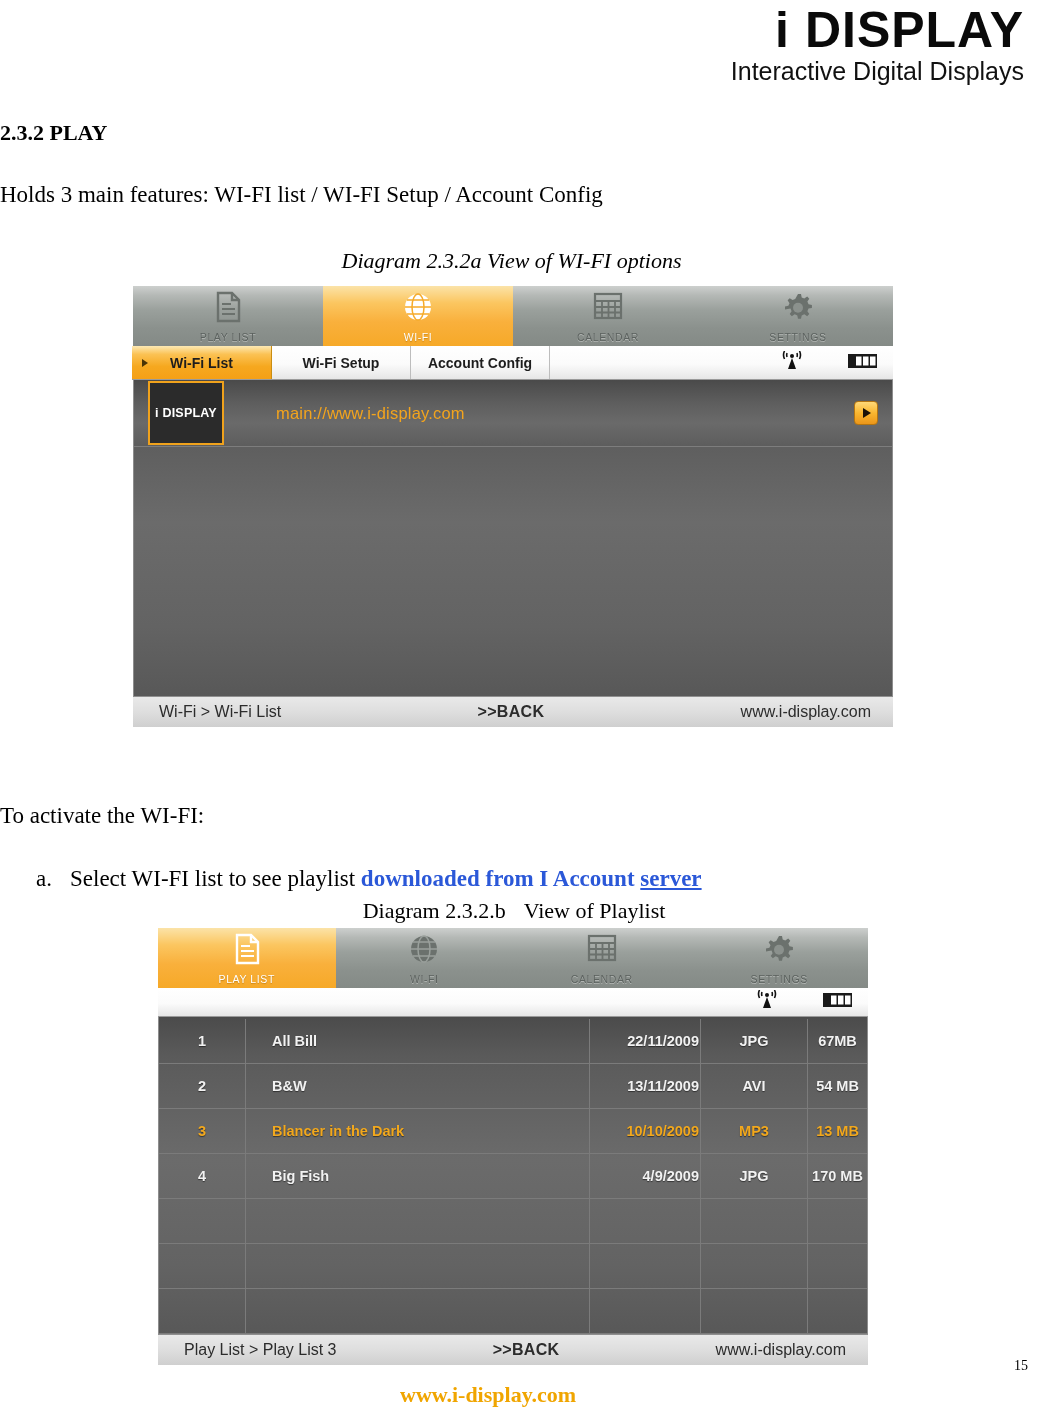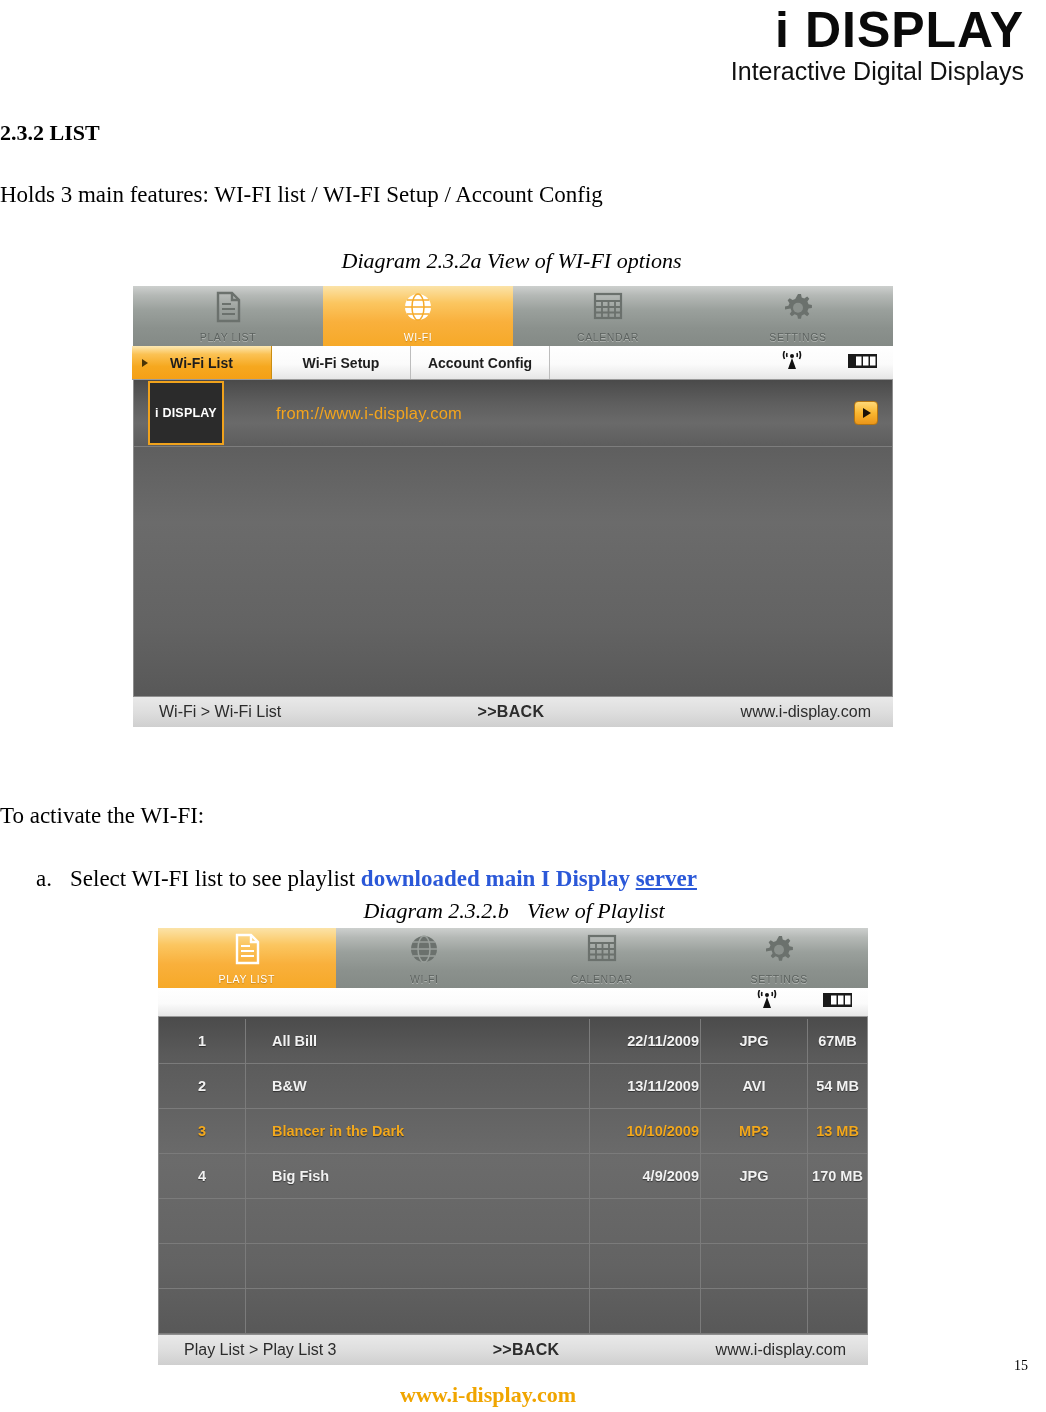--- a/index.html
+++ b/index.html
@@ -19,21 +19,21 @@
   .h-sec{position:absolute;left:0;top:120px;font-size:22px;font-weight:bold;}
   .p-body{position:absolute;left:0;top:182px;font-size:23px;}
   .cap-a{position:absolute;left:0;top:248px;width:1023px;text-align:center;
          font-size:22px;font-style:italic;}
   .p-activate{position:absolute;left:0;top:803px;font-size:23px;}
   .li-a{position:absolute;left:36px;top:866px;font-size:23px;width:960px;}
   .li-a .marker{display:inline-block;width:34px;}
   .li-a .blue{color:#2b58d8;font-weight:bold;}
   .li-a .blue-u{color:#2b58d8;font-weight:bold;text-decoration:underline;margin-top:40px;}
   .cap-b{position:absolute;left:0;top:898px;width:1028px;text-align:center;
-         font-size:22px;font-style:italic;}
+         font-size:22px;}
   .cap-b .gap{display:inline-block;width:18px;}
   .foot-page{position:absolute;right:18px;top:1358px;font-size:14px;}
   .foot-url{position:absolute;left:400px;top:1382px;font-size:22px;font-weight:bold;color:#f0a500;}
 
   
   .device{position:absolute;font-family:"Liberation Sans", sans-serif;}
   .navbar{display:flex;height:60px;
     background:linear-gradient(to bottom,#cdd0ce 0%,#b4b8b5 16%,#9aa09c 40%,#8b918d 70%,#848a86 100%);}
   .navtab{flex:1;position:relative;display:flex;flex-direction:column;
     align-items:center;justify-content:flex-end;padding-bottom:3px;}
@@ -100,21 +100,21 @@
 </head>
 <body>
 
 <div class="page">
 
   <div class="logo-block">
     <div class="logo-main">i DISPLAY</div>
     <div class="logo-sub">Interactive Digital Displays</div>
   </div>
 
-  <div class="h-sec">2.3.2 LIST</div>
+  <div class="h-sec">2.3.2 PLAY</div>
   <div class="p-body">Holds 3 main features: WI-FI list / WI-FI Setup / Account Config</div>
   <div class="cap-a">Diagram 2.3.2a View of WI-FI options</div>
 
   <div class="device" style="left:133px;top:286px;width:760px;">
 
     <div class="navbar">
 
       <div class="navtab">
         <span class="ic">
           <svg width="30" height="32" viewBox="0 0 30 32">
@@ -189,37 +189,37 @@
           </svg>
         </span>
       </div>
     </div>
 
     <div class="panel" style="height:316px;">
       <div class="listrow">
         <div class="thumb">
           <span>i DISPLAY</span>
         </div>
-        <div class="row-url">from://www.i-display.com</div>
+        <div class="row-url">main://www.i-display.com</div>
         <div class="playbtn">
             <span class="tri"></span>
           </div>
       </div>
     </div>
 
     <div class="statusbar">
       <div class="sb-left">Wi-Fi &gt; Wi-Fi List</div>
       <div class="sb-mid">&gt;&gt;BACK</div>
       <div class="sb-right">www.i-display.com</div>
     </div>
   </div>
 
   <div class="p-activate">To activate the WI-FI:</div>
   <div class="li-a">
-    <span class="marker">a.</span><span>Select WI-FI list to see playlist </span><span class="blue">downloaded main I Display</span><span> </span><span class="blue-u">server</span>
+    <span class="marker">a.</span><span>Select WI-FI list to see playlist </span><span class="blue">downloaded from I Account</span><span> </span><span class="blue-u">server</span>
   </div>
   <div class="cap-b">
     <span>Diagram 2.3.2.b</span><span class="gap"></span><span>View of Playlist</span>
   </div>
 
   <div class="device" style="left:158px;top:928px;width:710px;">
 
     <div class="navbar" style="height:60px;">
       <div class="navtab active">
         <span class="ic">

